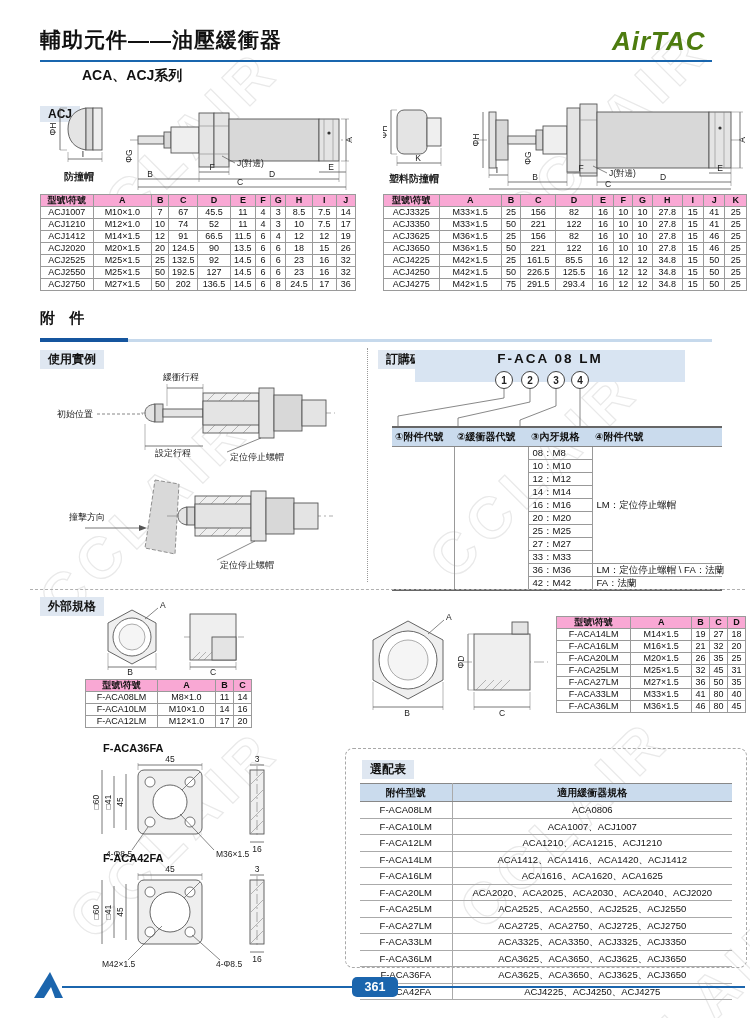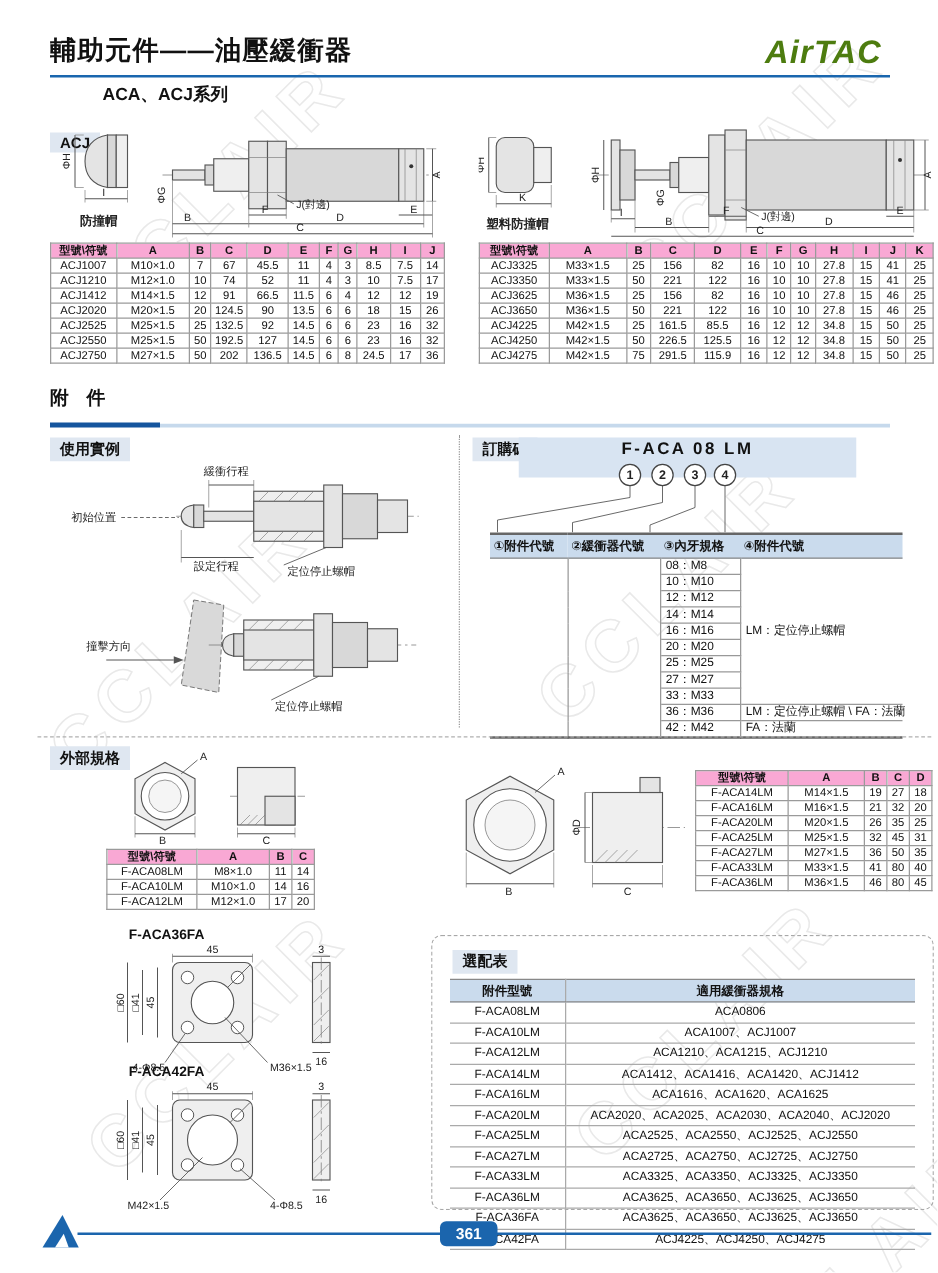--- a/index.html
+++ b/index.html
@@ -442,21 +442,21 @@
             <td>34.8</td>
             <td>15</td>
             <td>50</td>
             <td>25</td>
           </tr>
           <tr>
             <td>ACJ4275</td>
             <td>M42×1.5</td>
             <td>75</td>
             <td>291.5</td>
-            <td>115.9</td>
+            <td>293.4</td>
             <td>16</td>
             <td>12</td>
             <td>12</td>
             <td>34.8</td>
             <td>15</td>
             <td>50</td>
             <td>25</td>
           </tr>
         </tbody>
     </table>

